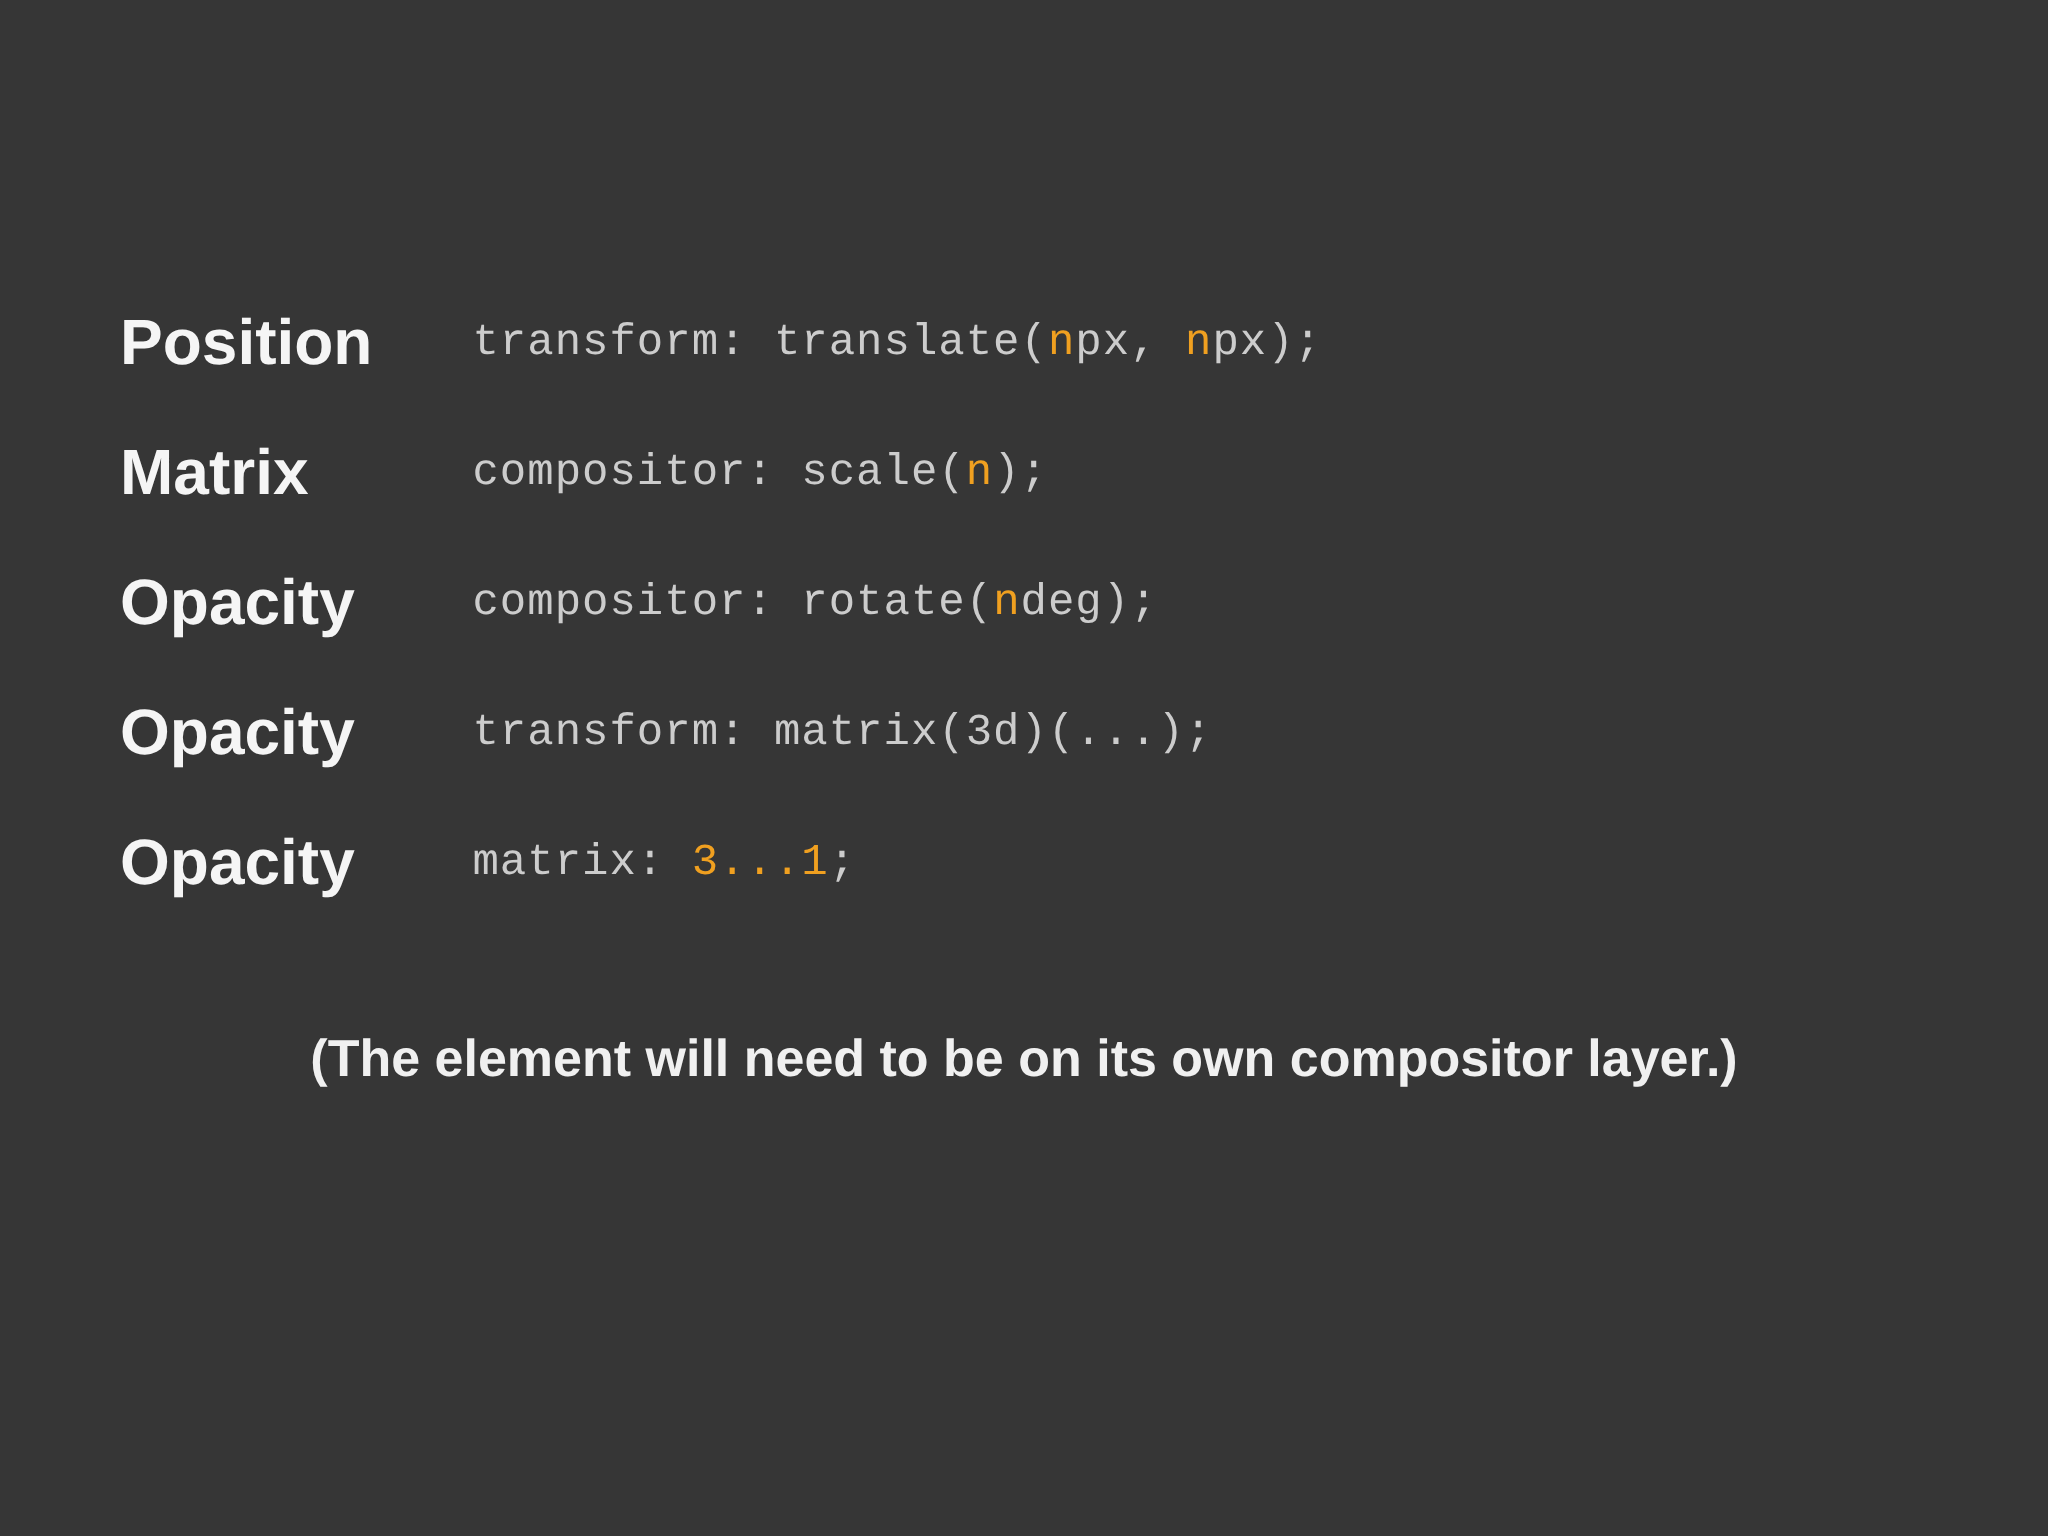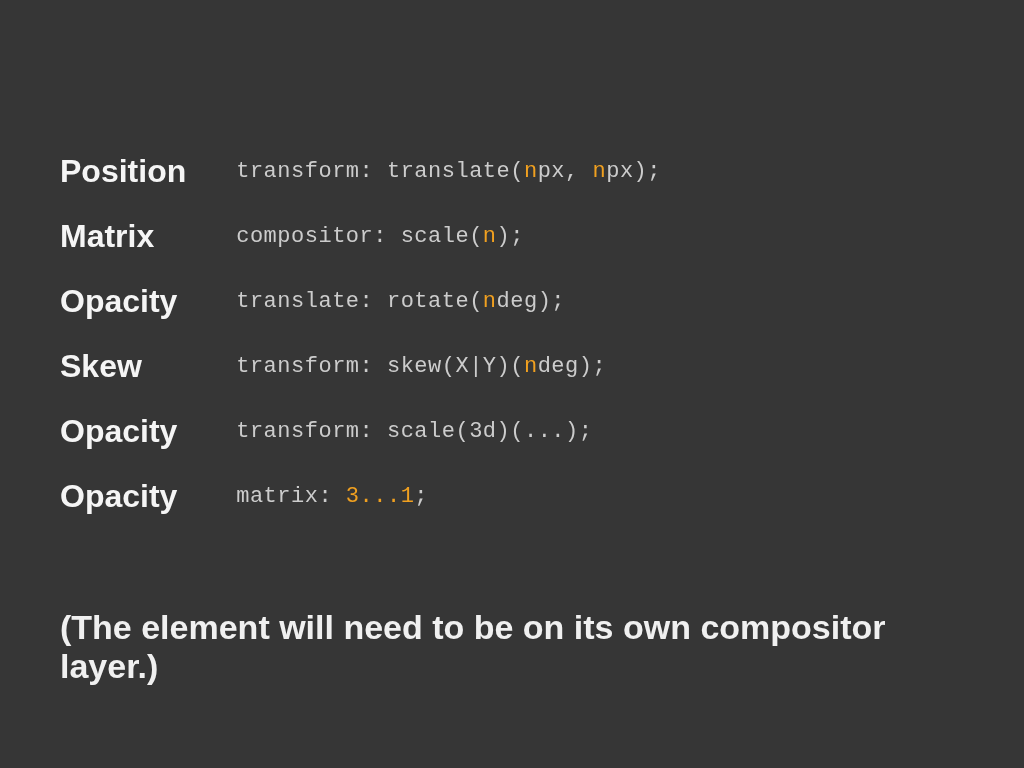--- a/index.html
+++ b/index.html
@@ -39,49 +39,46 @@
       font-size: 22px;
       color: #cccccc;
       white-space: nowrap;
       vertical-align: middle;
       letter-spacing: 0.5px;
     }
     .hl {
       color: #f0a020;
     }
     .footnote {
-      margin-top: 65px;
+      margin-top: 36px;
+      text-align: center;
       font-weight: 700;
-      font-size: 34px;
+      font-size: 26px;
       color: #f0f0f0;
     }
   </style>
 </head>
 <body>
 
 <div class="table">
     <div class="row">
       <div class="label">Position</div>
       <div class="code"><span>transform: translate(</span><span class="hl">n</span><span>px, </span><span class="hl">n</span><span>px);</span></div>
     </div>
     <div class="row">
       <div class="label">Matrix</div>
       <div class="code"><span>compositor: scale(</span><span class="hl">n</span><span>);</span></div>
     </div>
     <div class="row">
       <div class="label">Opacity</div>
-      <div class="code"><span>translate: rotate(</span><span class="hl">n</span><span>deg);</span></div>
-    </div>
-    <div class="row">
-      <div class="label">Skew</div>
-      <div class="code"><span>transform: skew(X|Y)(</span><span class="hl">n</span><span>deg);</span></div>
+      <div class="code"><span>compositor: rotate(</span><span class="hl">n</span><span>deg);</span></div>
     </div>
     <div class="row">
       <div class="label">Opacity</div>
-      <div class="code"><span>transform: scale(3d)(...);</span></div>
+      <div class="code"><span>transform: matrix(3d)(...);</span></div>
     </div>
     <div class="row">
       <div class="label">Opacity</div>
       <div class="code"><span>matrix: </span><span class="hl">3...1</span><span>;</span></div>
     </div>
   </div>
 
 <div class="footnote">(The element will need to be on its own compositor layer.)</div>
 
 </body></html>

